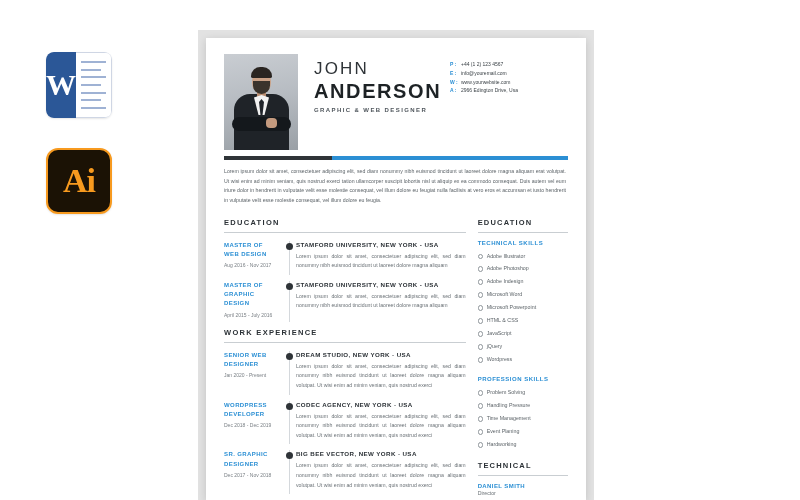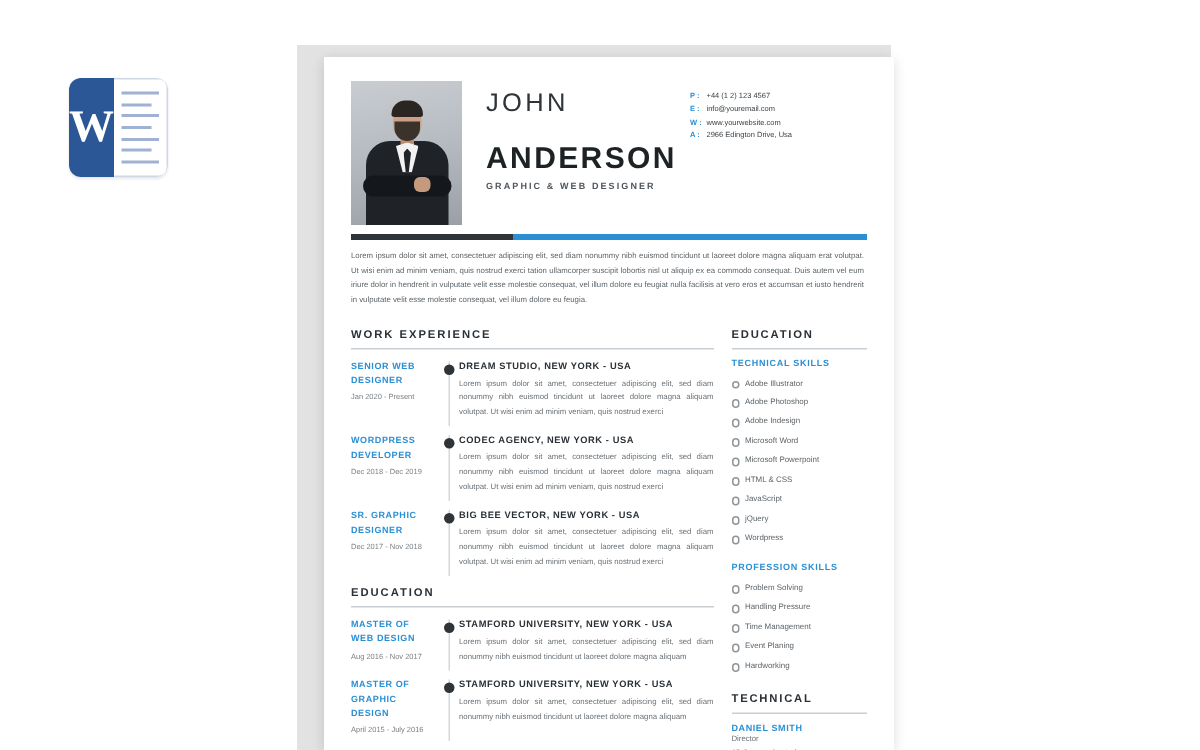--- a/index.html
+++ b/index.html
@@ -69,21 +69,21 @@
 
   
   .page-shadow {
     position: absolute;
     left: 198px; top: 30px;
     width: 396px; height: 470px;
     background: #e2e2e2;
   }
   .page {
     position: absolute;
-    left: 216px; top: 38px;
+    left: 206px; top: 38px;
     width: 380px; height: 462px;
     background: #ffffff;
     box-shadow: 0 2px 8px rgba(0,0,0,0.14);
     overflow: hidden;
   }
   .page-inner { padding: 16px 18px 0 18px; }
 
   
   .header { display: flex; }
   .photo {
@@ -139,21 +139,21 @@
     border-radius: 4px;
   }
 
   .name-block { flex: 1; padding-left: 16px; padding-top: 6px; }
   .fname {
     font-size: 17px; letter-spacing: 2.2px; color: #2f3438; font-weight: normal;
     line-height: 1.1;
   }
   .lname {
     font-size: 20px; letter-spacing: 1.6px; color: #1d2225; font-weight: bold;
-    line-height: 1.15; margin-top: 16px;
+    line-height: 1.15; margin-top: 1px;
   }
   .title-sub {
     font-size: 6px; letter-spacing: 1.4px; color: #4f565c; margin-top: 4px;
     font-weight: bold;
   }
   .contact {
     width: 118px; padding-top: 6px; font-size: 5px; color: #3c4348; line-height: 1.75;
   }
   .contact .row { display: flex; }
   .contact .k { color: #2b8fd4; font-weight: bold; width: 11px; flex: 0 0 11px; }
@@ -234,20 +234,23 @@
     <div class="word-left">W</div>
     <div class="word-right">
       <i></i>
         <i></i>
         <i></i>
         <i></i>
         <i></i>
         <i></i>
         <i></i>
     </div>
+  </div>
+  <div class="icon-tile ai-tile">
+    <span>Ai</span>
   </div>
 </div>
 
 <div class="page-shadow"></div>
 <div class="page">
   <div class="page-inner">
 
     <div class="header">
       <div class="photo">
         <div class="suit"></div>
@@ -292,20 +295,55 @@
       <div class="rule-blue"></div>
     </div>
 
     <div class="summary">Lorem ipsum dolor sit amet, consectetuer adipiscing elit, sed diam nonummy nibh euismod tincidunt ut laoreet dolore magna aliquam erat volutpat. Ut wisi enim ad minim veniam, quis nostrud exerci tation ullamcorper suscipit lobortis nisl ut aliquip ex ea commodo consequat. Duis autem vel eum iriure dolor in hendrerit in vulputate velit esse molestie consequat, vel illum dolore eu feugiat nulla facilisis at vero eros et accumsan et iusto hendrerit in vulputate velit esse molestie consequat, vel illum dolore eu feugia.</div>
 
     <div class="body">
 
       <div class="col-left">
 
         <div>
+          <div class="sec-title">EDUCATION</div>
+          <div class="sec-rule"></div>
+
+          <div class="entry">
+            <div class="left">
+              <div class="job-title">MASTER OF WEB DESIGN</div>
+              <div class="job-date">Aug 2016 - Nov 2017</div>
+            </div>
+            <div class="mid">
+                <div class="line"></div>
+                <div class="dot"></div>
+              </div>
+            <div class="right">
+              <div class="org">STAMFORD UNIVERSITY, NEW YORK - USA</div>
+              <div class="desc">Lorem ipsum dolor sit amet, consectetuer adipiscing elit, sed diam nonummy nibh euismod tincidunt ut laoreet dolore magna aliquam</div>
+            </div>
+          </div>
+
+          <div class="entry">
+            <div class="left">
+              <div class="job-title">MASTER OF GRAPHIC DESIGN</div>
+              <div class="job-date">April 2015 - July 2016</div>
+            </div>
+            <div class="mid">
+                <div class="line"></div>
+                <div class="dot"></div>
+              </div>
+            <div class="right">
+              <div class="org">STAMFORD UNIVERSITY, NEW YORK - USA</div>
+              <div class="desc">Lorem ipsum dolor sit amet, consectetuer adipiscing elit, sed diam nonummy nibh euismod tincidunt ut laoreet dolore magna aliquam</div>
+            </div>
+          </div>
+        </div>
+
+        <div>
           <div class="sec-title">WORK EXPERIENCE</div>
           <div class="sec-rule"></div>
 
           <div class="entry">
             <div class="left">
               <div class="job-title">SENIOR WEB DESIGNER</div>
               <div class="job-date">Jan 2020 - Present</div>
             </div>
             <div class="mid">
                 <div class="line"></div>
@@ -337,55 +375,20 @@
               <div class="job-title">SR. GRAPHIC DESIGNER</div>
               <div class="job-date">Dec 2017 - Nov 2018</div>
             </div>
             <div class="mid">
                 <div class="line"></div>
                 <div class="dot"></div>
               </div>
             <div class="right">
               <div class="org">BIG BEE VECTOR, NEW YORK - USA</div>
               <div class="desc">Lorem ipsum dolor sit amet, consectetuer adipiscing elit, sed diam nonummy nibh euismod tincidunt ut laoreet dolore magna aliquam volutpat. Ut wisi enim ad minim veniam, quis nostrud exerci</div>
-            </div>
-          </div>
-        </div>
-
-        <div>
-          <div class="sec-title">EDUCATION</div>
-          <div class="sec-rule"></div>
-
-          <div class="entry">
-            <div class="left">
-              <div class="job-title">MASTER OF WEB DESIGN</div>
-              <div class="job-date">Aug 2016 - Nov 2017</div>
-            </div>
-            <div class="mid">
-                <div class="line"></div>
-                <div class="dot"></div>
-              </div>
-            <div class="right">
-              <div class="org">STAMFORD UNIVERSITY, NEW YORK - USA</div>
-              <div class="desc">Lorem ipsum dolor sit amet, consectetuer adipiscing elit, sed diam nonummy nibh euismod tincidunt ut laoreet dolore magna aliquam</div>
-            </div>
-          </div>
-
-          <div class="entry">
-            <div class="left">
-              <div class="job-title">MASTER OF GRAPHIC DESIGN</div>
-              <div class="job-date">April 2015 - July 2016</div>
-            </div>
-            <div class="mid">
-                <div class="line"></div>
-                <div class="dot"></div>
-              </div>
-            <div class="right">
-              <div class="org">STAMFORD UNIVERSITY, NEW YORK - USA</div>
-              <div class="desc">Lorem ipsum dolor sit amet, consectetuer adipiscing elit, sed diam nonummy nibh euismod tincidunt ut laoreet dolore magna aliquam</div>
             </div>
           </div>
         </div>
 
       </div>
 
       <div class="col-right">
         <div>
           <div class="r-head">EDUCATION</div>
           <div class="r-rule"></div>

